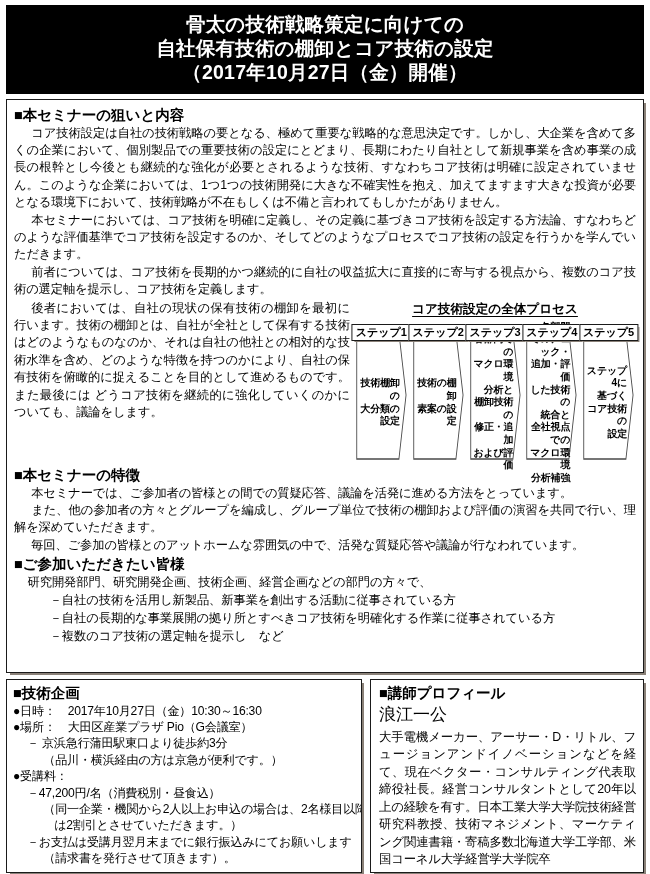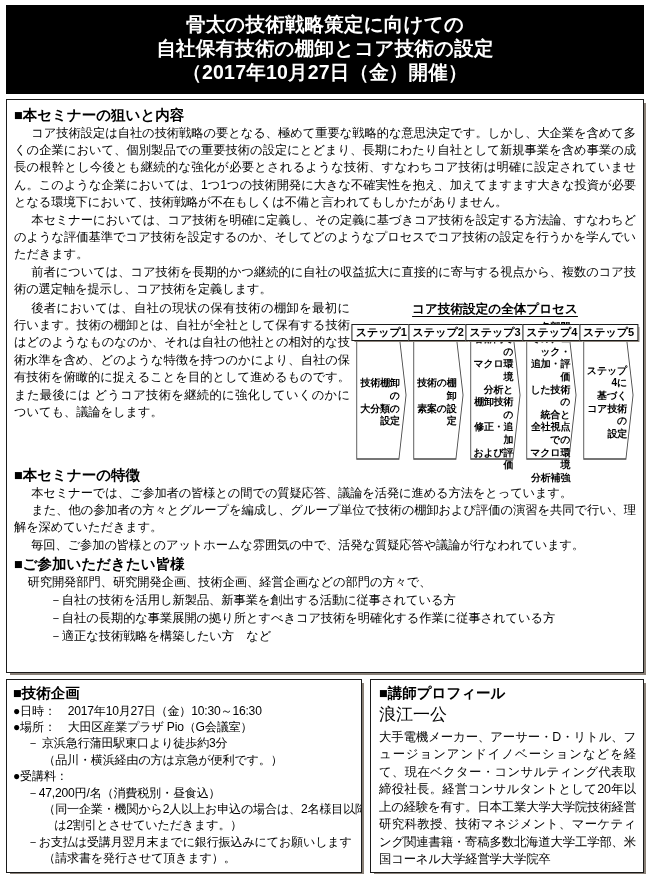--- a/index.html
+++ b/index.html
@@ -299,21 +299,21 @@
     <h2 class="sec">■本セミナーの特徴</h2>
     <p class="body indent">本セミナーでは、ご参加者の皆様との間での質疑応答、議論を活発に進める方法をとっています。</p>
     <p class="body indent">また、他の参加者の方々とグループを編成し、グループ単位で技術の棚卸および評価の演習を共同で行い、理解を深めていただきます。</p>
     <p class="body indent">毎回、ご参加の皆様とのアットホームな雰囲気の中で、活発な質疑応答や議論が行なわれています。</p>
 
     <h2 class="sec">■ご参加いただきたい皆様</h2>
     <ul class="plain">
       <li class="lead">研究開発部門、研究開発企画、技術企画、経営企画などの部門の方々で、</li>
       <li class="dash">－自社の技術を活用し新製品、新事業を創出する活動に従事されている方</li>
       <li class="dash">－自社の長期的な事業展開の拠り所とすべきコア技術を明確化する作業に従事されている方</li>
-      <li class="dash">－適正な技術戦略を構築したい方　など</li>
+      <li class="dash">－複数のコア技術の選定軸を提示し　など</li>
     </ul>
 
   </div>
 
   <div class="bottom">
 
     <div class="framed bottom-left">
       <h2 class="sec">■技術企画</h2>
       <div class="detail">●日時：　2017年10月27日（金）10:30～16:30</div>
       <div class="detail">●場所：　大田区産業プラザ Pio（G会議室）</div>

